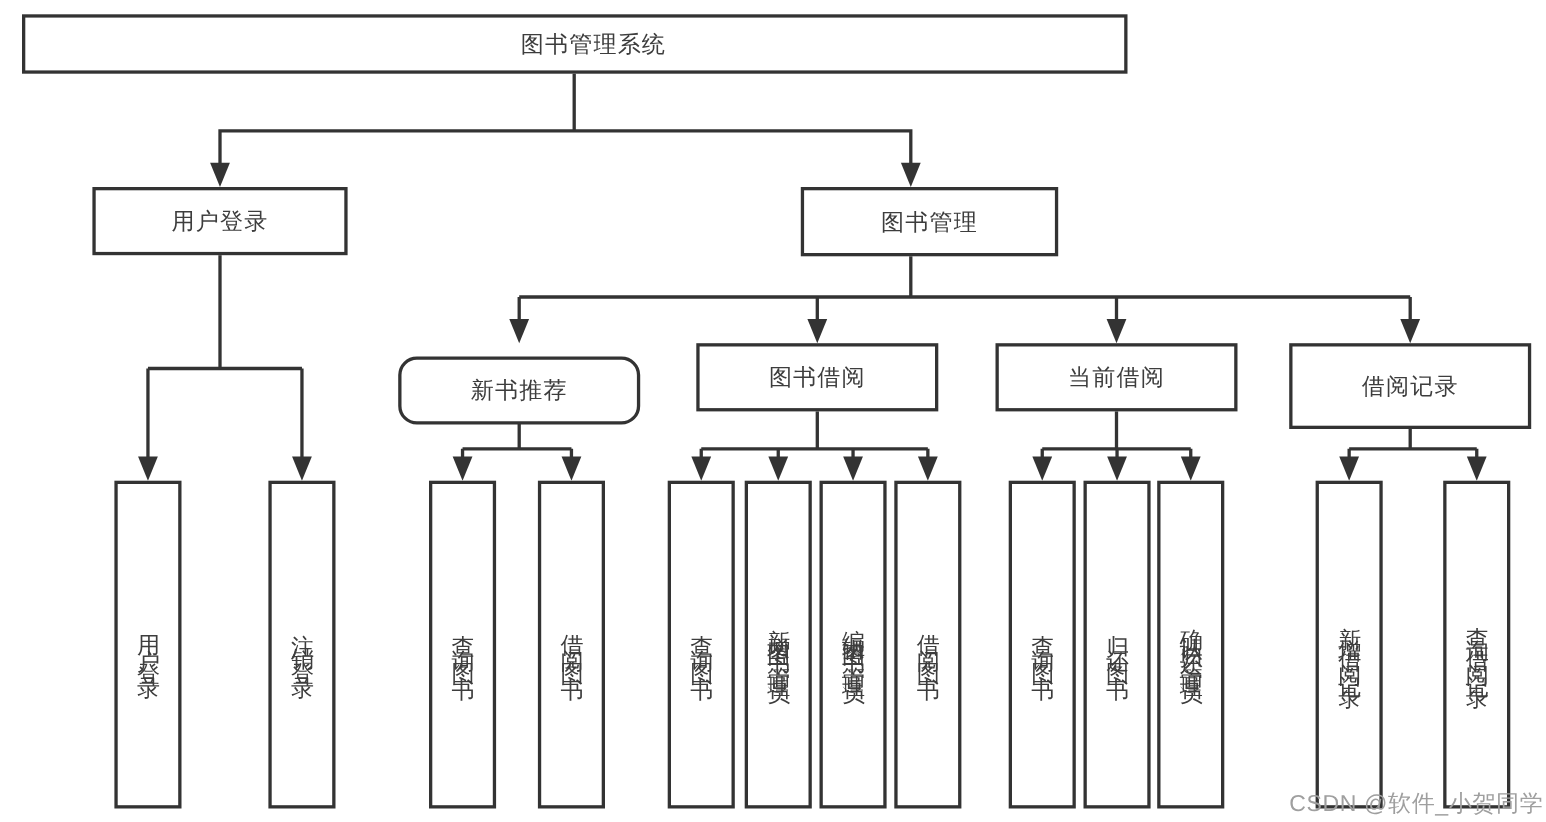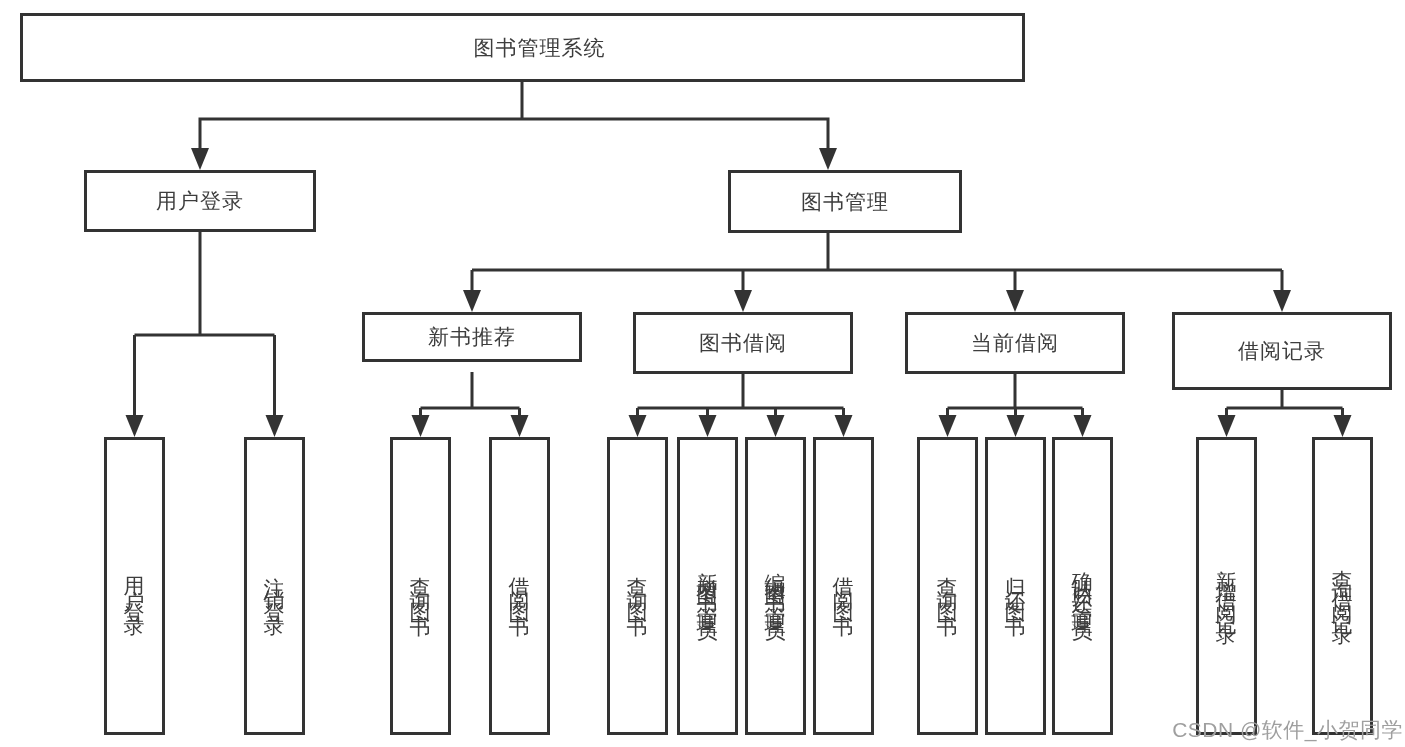--- a/index.html
+++ b/index.html
@@ -83,26 +83,26 @@
       <polygon points="766.5,415 784.5,415 775.5,437"></polygon>
       <polygon points="834.5,415 852.5,415 843.5,437"></polygon>
       <polygon points="938.5,415 956.5,415 947.5,437"></polygon>
       <polygon points="1006.5,415 1024.5,415 1015.5,437"></polygon>
       <polygon points="1073.5,415 1091.5,415 1082.5,437"></polygon>
       <polygon points="1217.5,415 1235.5,415 1226.5,437"></polygon>
       <polygon points="1333.5,415 1351.5,415 1342.5,437"></polygon>
     </g>
   </svg>
 
-  <div class="node h" style="left:20px; top:13px; width:1005px; height:69px;padding-left:34px;">图书管理系统</div>
+  <div class="node h" style="left:20px; top:13px; width:1005px; height:54px;padding-left:34px;">图书管理系统</div>
 
   <div class="node h" style="left:84px; top:170px; width:232px; height:62px;">用户登录</div>
   <div class="node h" style="left:728px; top:170px; width:234px; height:63px;">图书管理</div>
 
-  <div class="node h" style="left:362px; top:312px; width:220px; height:50px;">新书推荐</div>
+  <div class="node h" style="left:362px; top:324px; width:220px; height:62px;border-radius:17px;">新书推荐</div>
   <div class="node h" style="left:633px; top:312px; width:220px; height:62px;">图书借阅</div>
   <div class="node h" style="left:905px; top:312px; width:220px; height:62px;font-family:Liberation Serif, serif;">当前借阅</div>
   <div class="node h" style="left:1172px; top:312px; width:220px; height:78px;">借阅记录</div>
 
   <div class="node v sp4" style="left:104px; top:437px; width:61px; height:298px;">
     <span>用户登录</span>
   </div>
   <div class="node v sp4" style="left:244px; top:437px; width:61px; height:298px;">
     <span>注销登录</span>
   </div>

